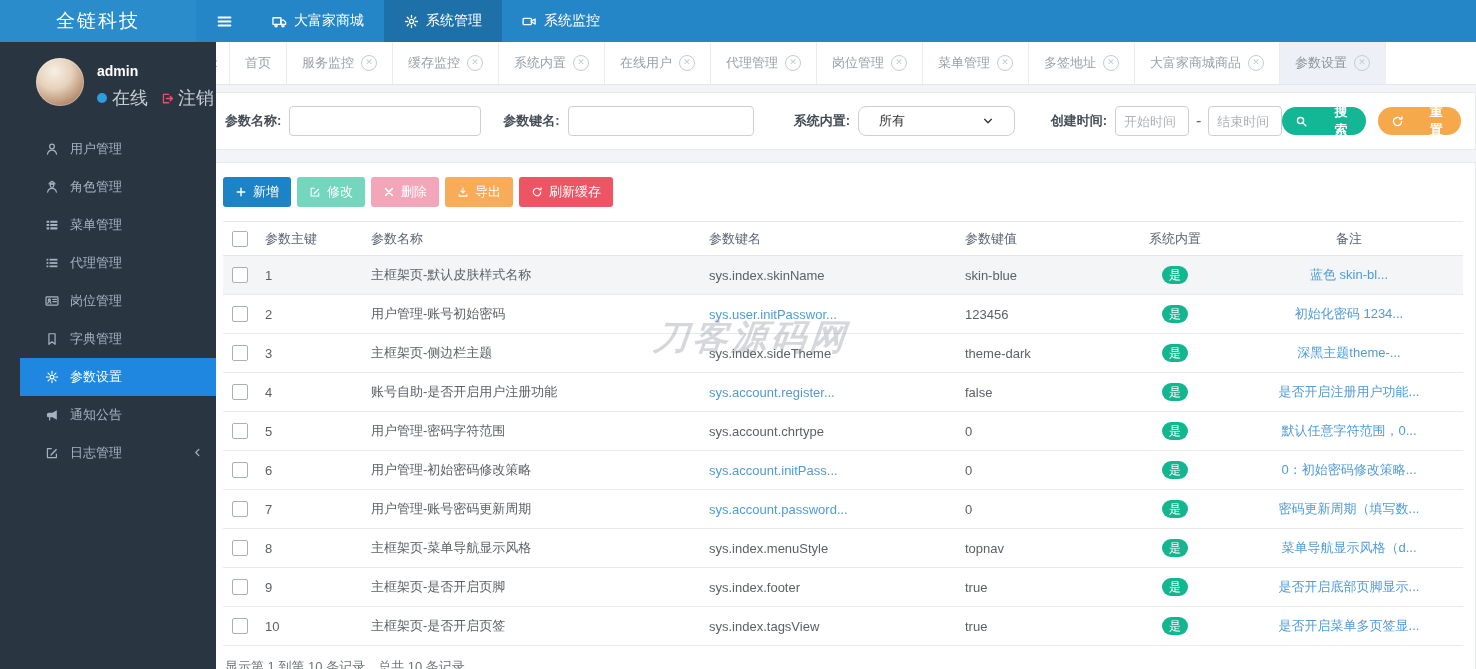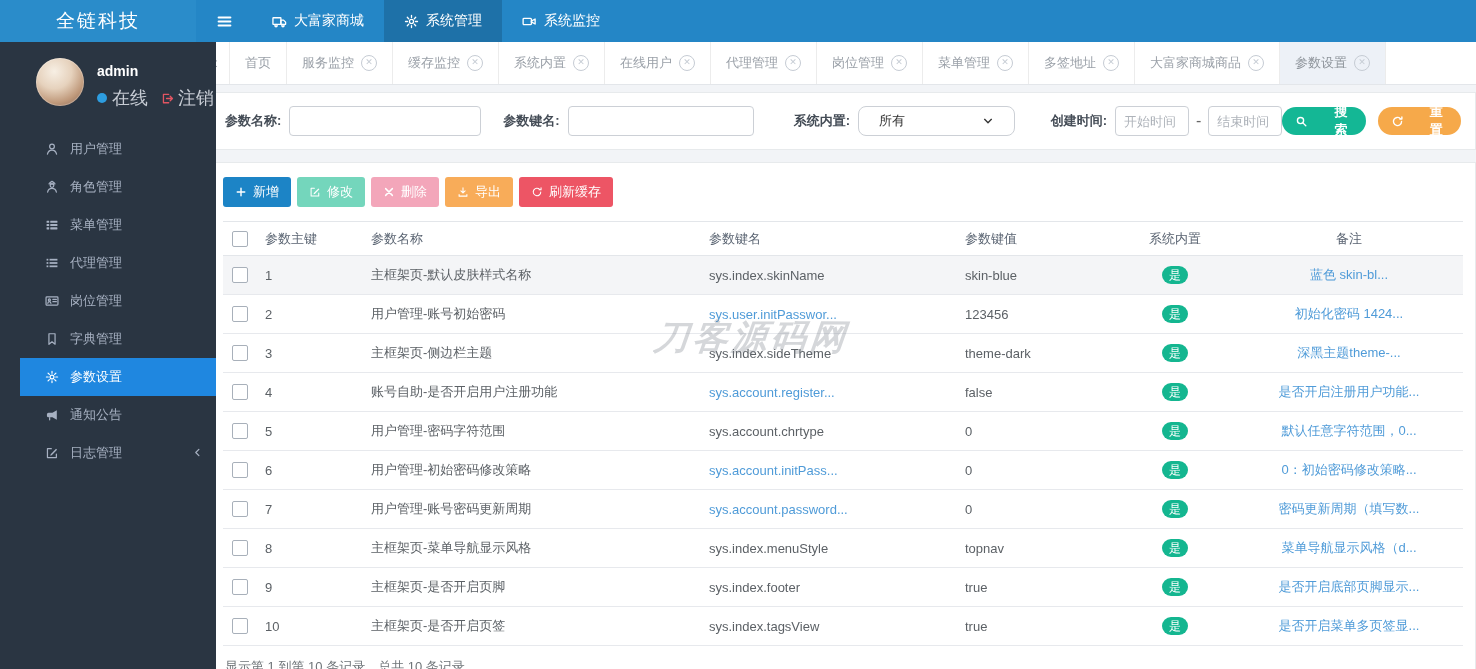--- a/index.html
+++ b/index.html
@@ -421,21 +421,21 @@
             <td class="col-center"><span class="badge-yes">是</span></td>
             <td class="col-center"><span class="link">蓝色 skin-bl...</span></td>
           </tr>
           <tr>
             <td class="col-center"><span class="chkbox"></span></td>
             <td>2</td>
             <td>用户管理-账号初始密码</td>
             <td><span class="link">sys.user.initPasswor...</span></td>
             <td>123456</td>
             <td class="col-center"><span class="badge-yes">是</span></td>
-            <td class="col-center"><span class="link">初始化密码 1424...</span></td>
+            <td class="col-center"><span class="link">初始化密码 1234...</span></td>
           </tr>
           <tr>
             <td class="col-center"><span class="chkbox"></span></td>
             <td>3</td>
             <td>主框架页-侧边栏主题</td>
             <td><span>sys.index.sideTheme</span></td>
             <td>theme-dark</td>
             <td class="col-center"><span class="badge-yes">是</span></td>
             <td class="col-center"><span class="link">深黑主题theme-...</span></td>
           </tr>

